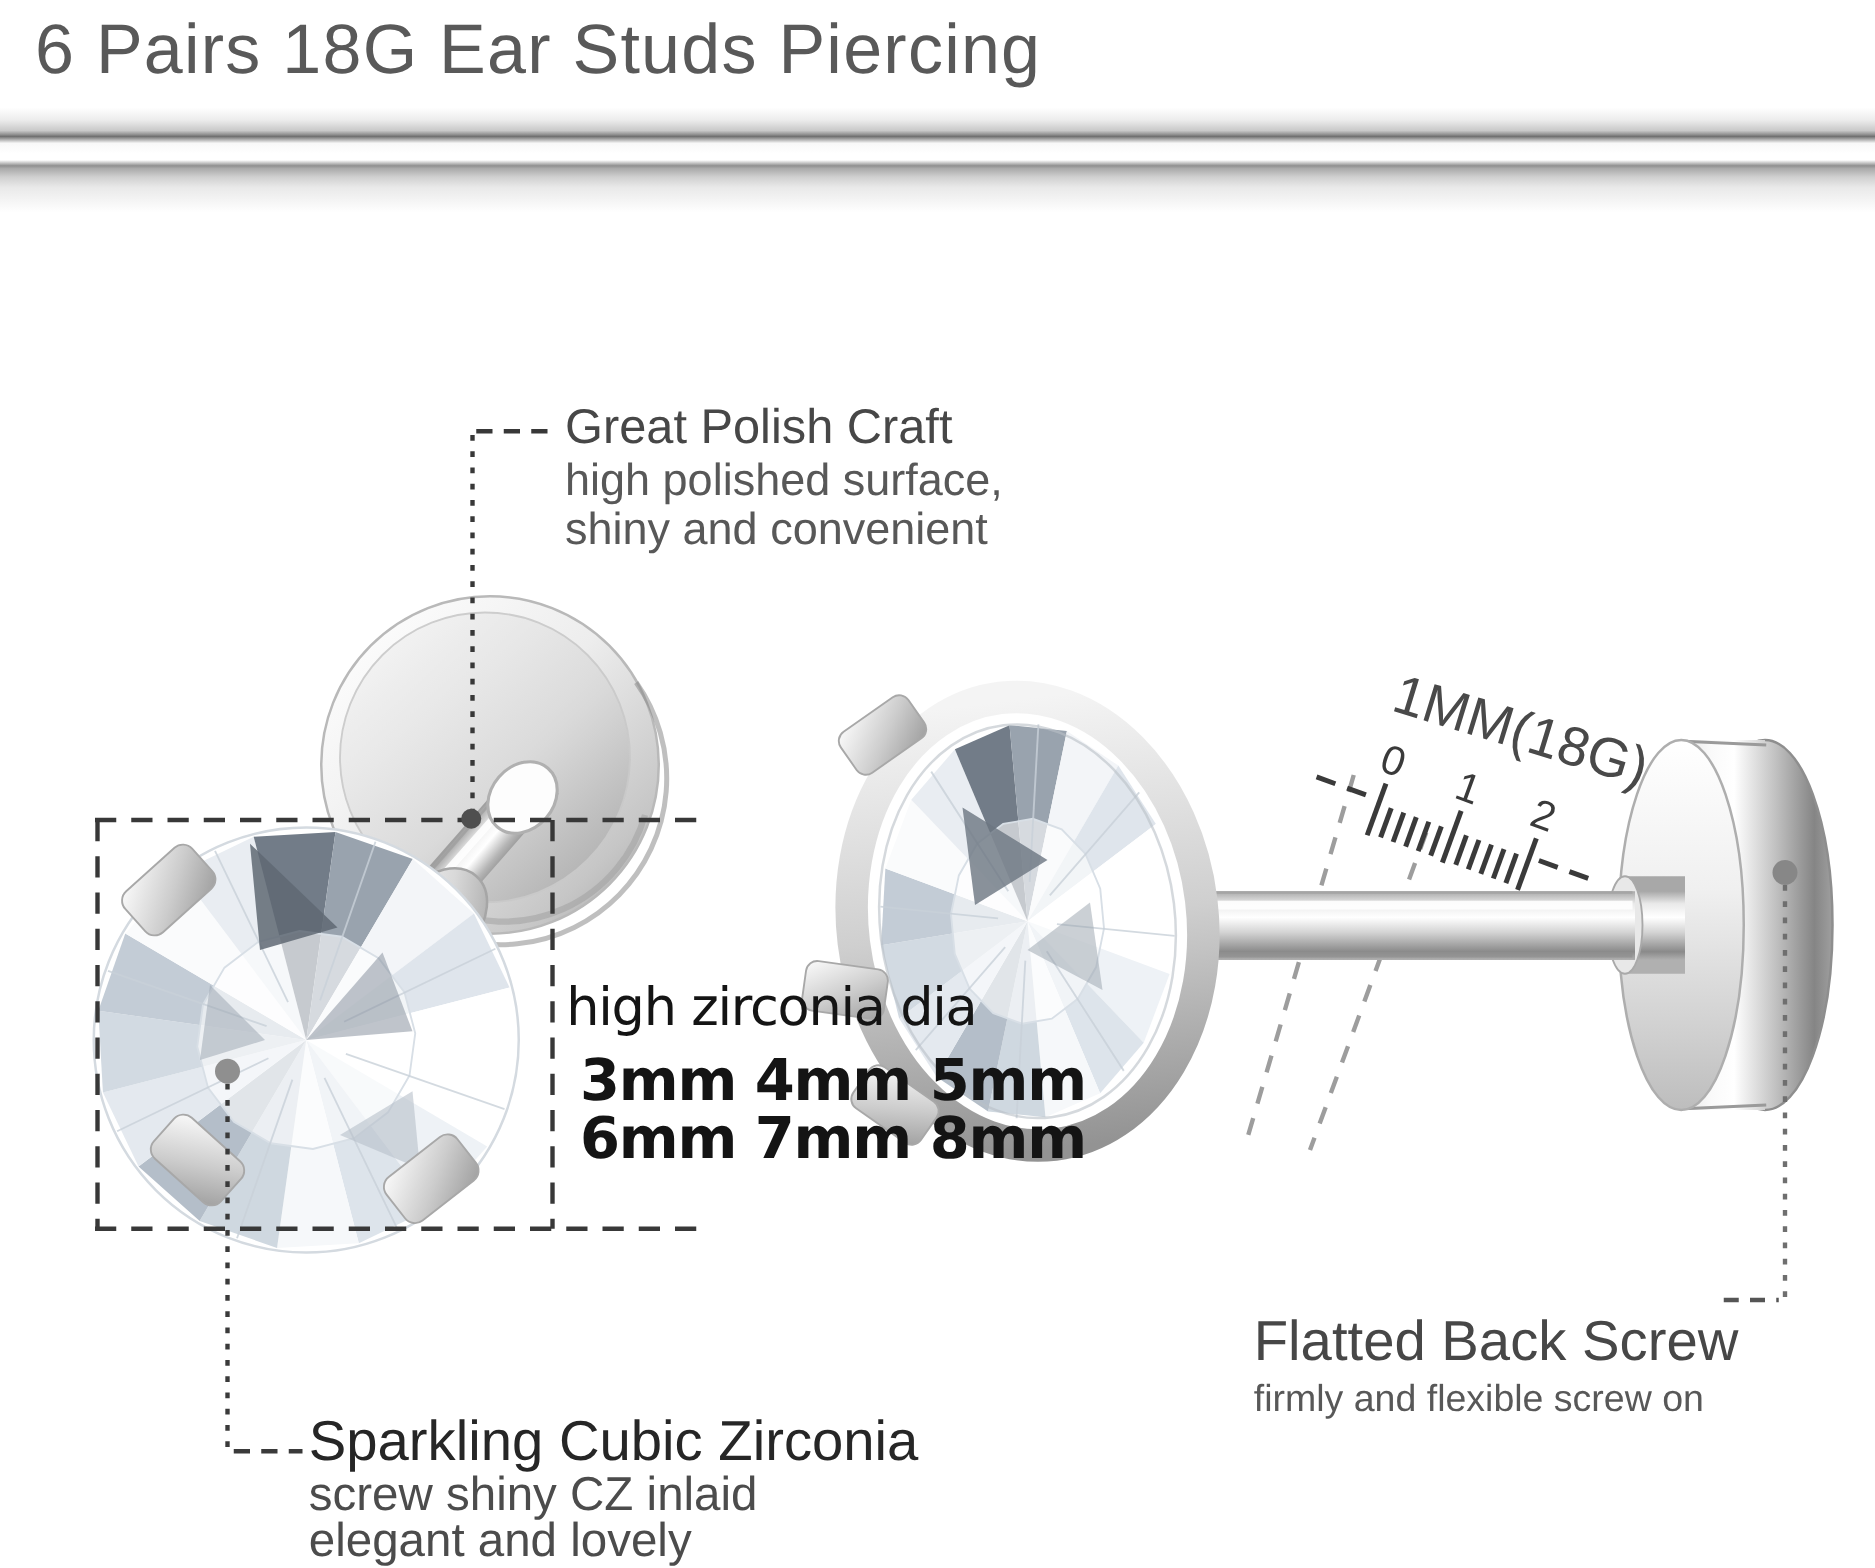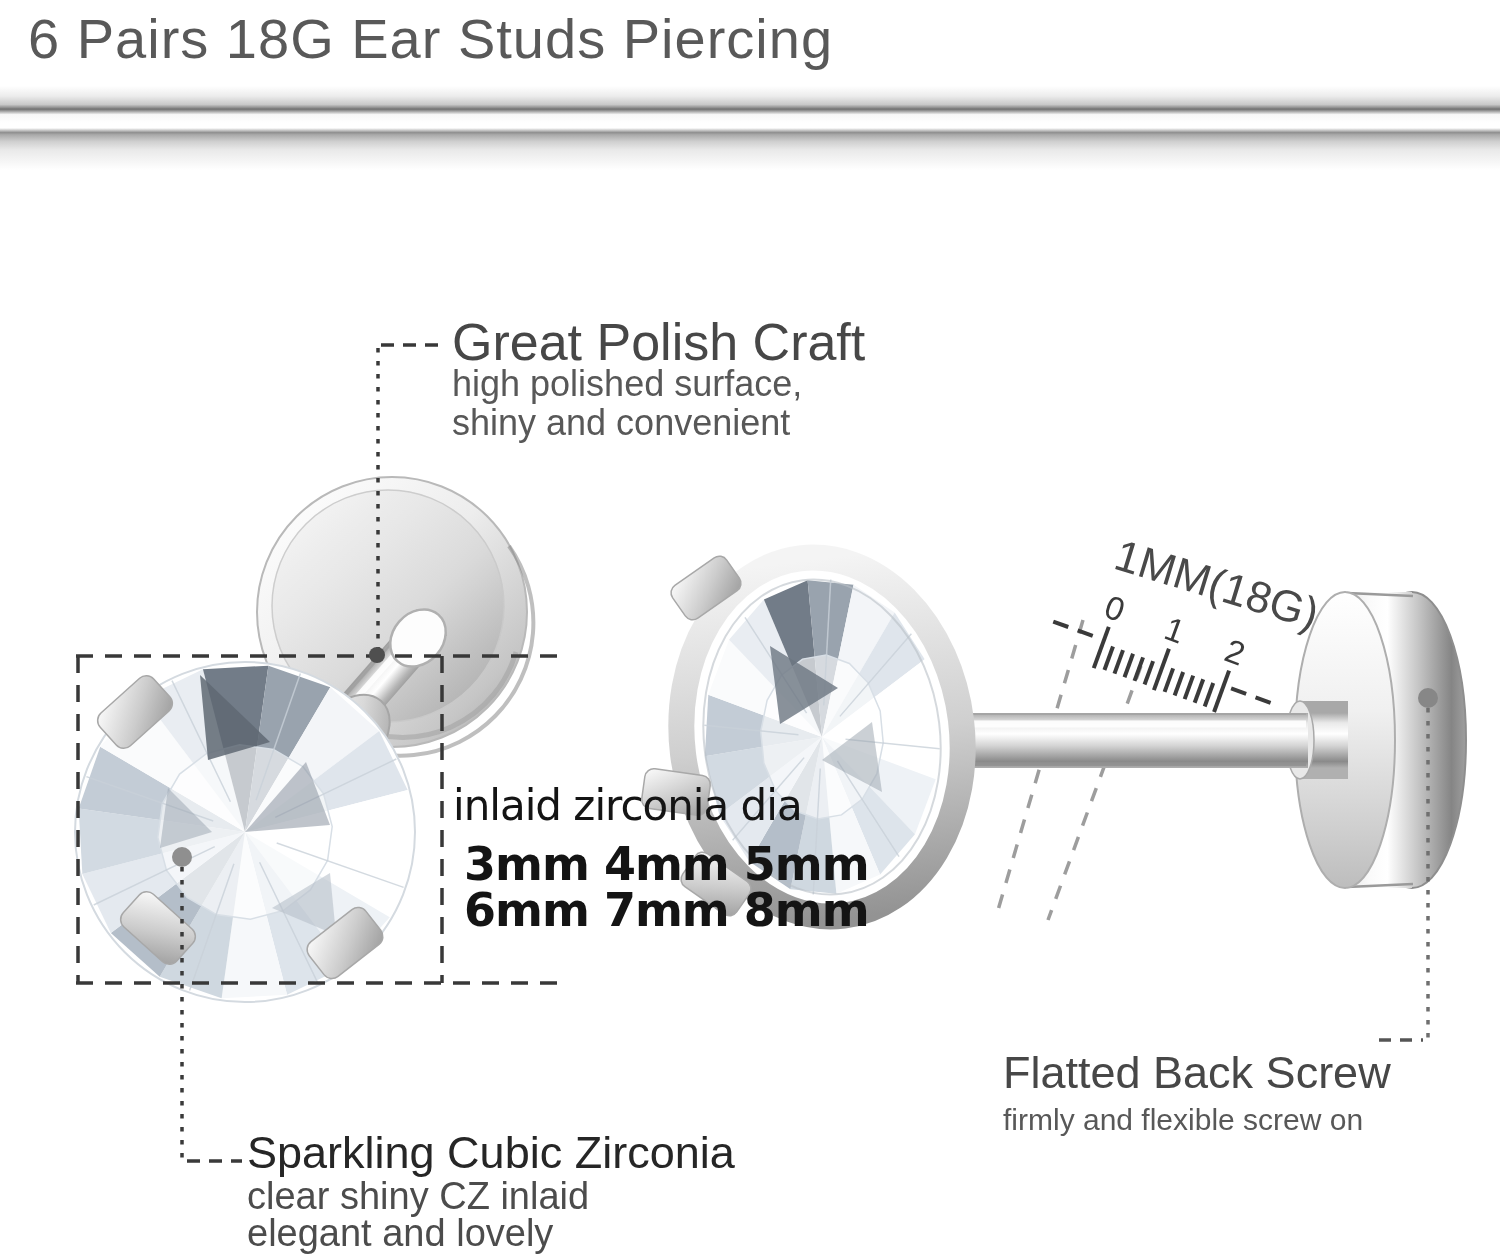--- a/index.html
+++ b/index.html
@@ -4,21 +4,21 @@
 <style>
   html,body{margin:0;padding:0;background:#ffffff;}
   #stage{position:relative;width:1500px;height:1254px;background:#ffffff;overflow:hidden;
          font-family:"Liberation Sans",sans-serif;}
   
   #divider{position:absolute;left:0;top:86px;width:1500px;height:84px;
     background:linear-gradient(180deg,#ffffff 0%,#ececec 12%,#c9c9c9 22%,#8d8d8d 26%,#6f6f6f 27.5%,
                #f8f8f8 34%,#ffffff 44%,#ffffff 50%,#8f8f8f 55.5%,#a9a9a9 58%,#cfcfcf 66%,#e9e9e9 76%,#ffffff 100%);}
   .txt{position:absolute;white-space:nowrap;}
   #title{left:28px;top:6px;font-size:56px;letter-spacing:1px;color:var(--title_text,#595959);}
-  .co-title{font-size:52px;line-height:44px;color:var(--callout_title,#474747);}
+  .co-title{font-size:39px;line-height:44px;color:var(--callout_title,#474747);}
   .co-body{font-size:36px;line-height:39px;color:var(--callout_body,#585858);}
   #polish{left:452px;top:320px;}
   #backscrew{left:1003px;top:1016px;}
   #backscrew .co-title{font-size:45px;line-height:50px;margin-top:32px;}
   #backscrew .co-body{font-size:30px;line-height:43px;}
   #sparkling{left:247px;top:1128px;}
   #sparkling .co-title{font-size:45px;line-height:50px;color:var(--dark_text,#262626);}
   #sparkling .co-body{font-size:38px;line-height:37px;color:#4c4c4c;}
   #czdia{left:453px;top:781px;font-family:"DejaVu Sans",sans-serif;color:var(--black_text,#141414);
          font-size:42px;letter-spacing:-1px;}
@@ -275,29 +275,29 @@
       <text transform="translate(1112,568) rotate(17)" font-size="44" fill="#494949">1MM(18G)</text>
     </g>
   </svg>
 
   <div id="polish" class="txt">
     <div class="co-title">Great Polish Craft</div>
     <div class="co-body">high polished surface,</div>
     <div class="co-body">shiny and convenient</div>
   </div>
 
-  <div id="czdia" class="txt">inlaid zirconia dia</div>
+  <div id="czdia" class="txt">high zirconia dia</div>
   <div id="czsizes" class="txt">
     <div>3mm 4mm 5mm</div>
     <div>6mm 7mm 8mm</div>
   </div>
 
   <div id="backscrew" class="txt">
     <div class="co-title">Flatted Back Screw</div>
     <div class="co-body">firmly and flexible screw on</div>
   </div>
 
   <div id="sparkling" class="txt">
     <div class="co-title">Sparkling Cubic Zirconia</div>
-    <div class="co-body">clear shiny CZ inlaid</div>
+    <div class="co-body">screw shiny CZ inlaid</div>
     <div class="co-body">elegant and lovely</div>
   </div>
 </div>
 
 </body></html>

